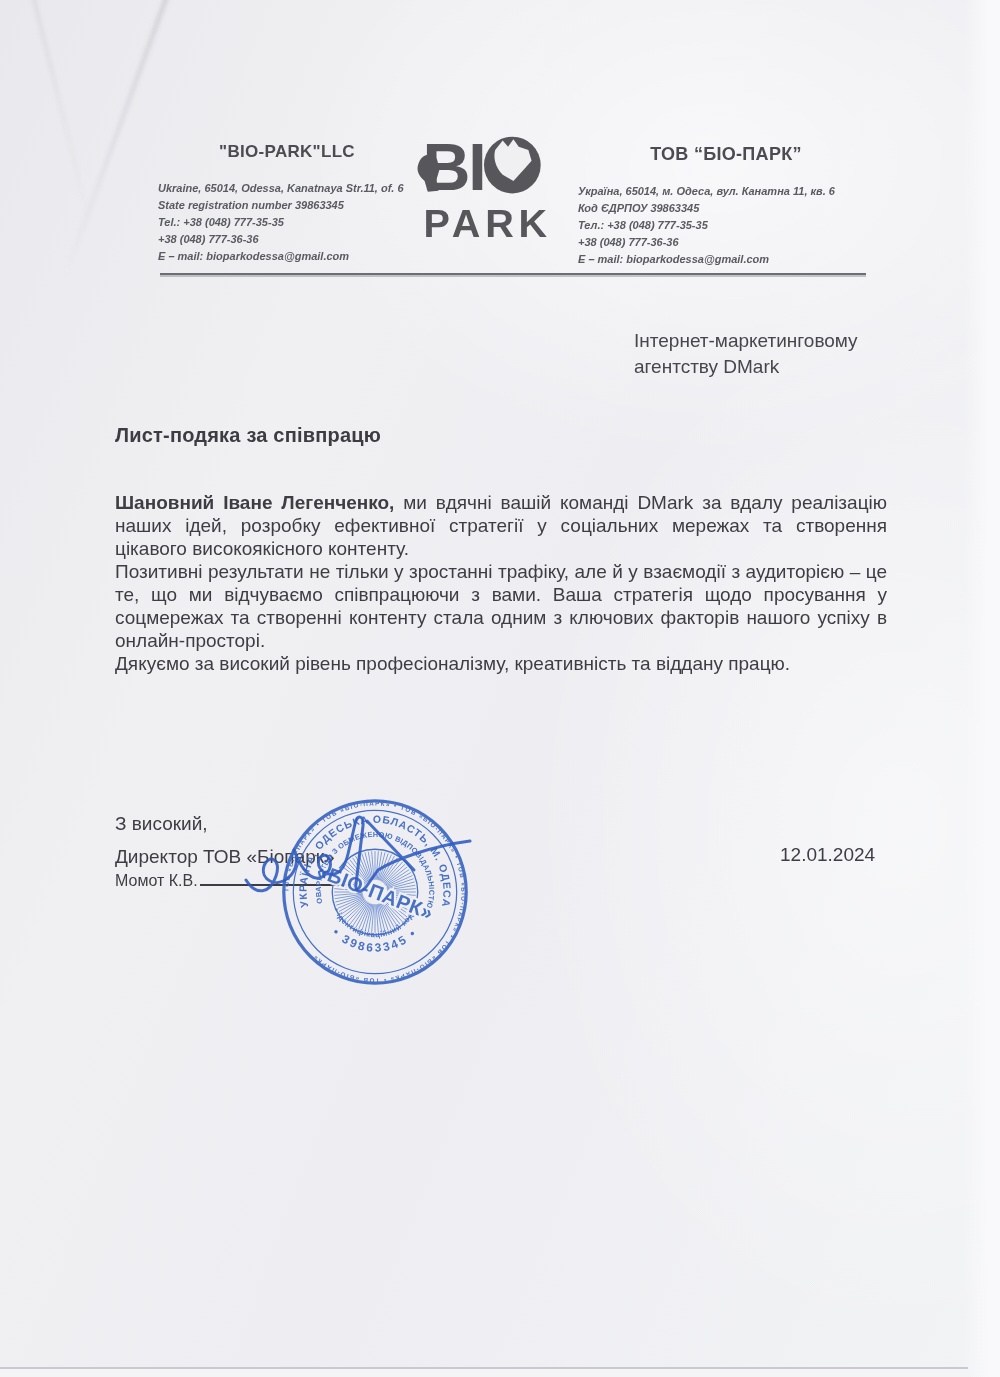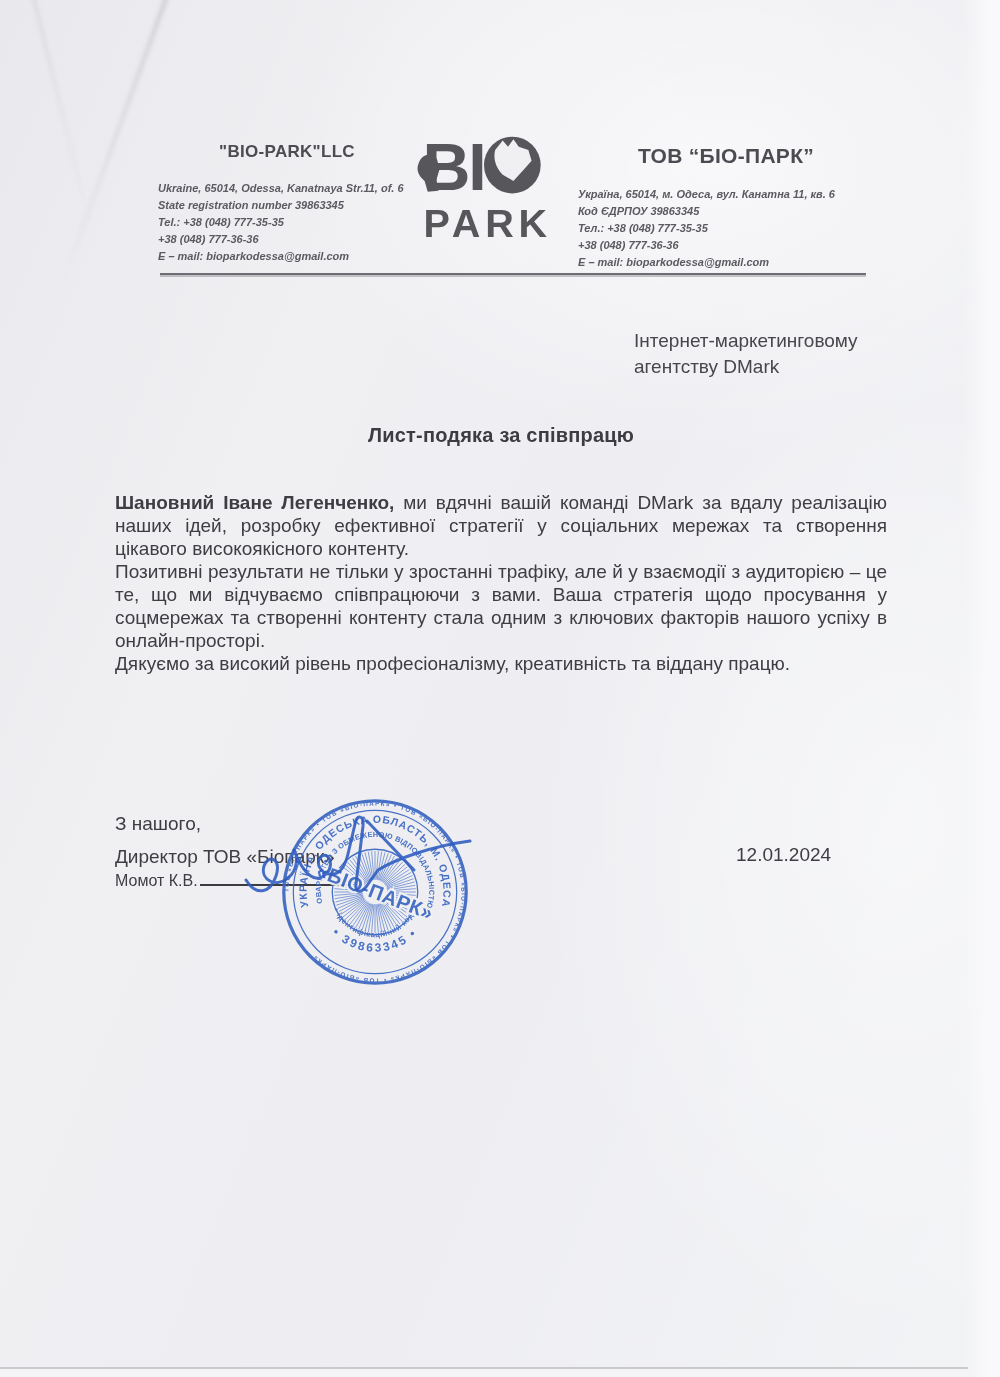--- a/index.html
+++ b/index.html
@@ -18,44 +18,44 @@
     background:linear-gradient(to bottom,rgba(120,120,132,.18),rgba(120,120,132,0));filter:blur(2px);}
   .scan-edge-right{position:absolute;right:0;top:0;width:36px;height:100%;
     background:linear-gradient(to right,rgba(250,250,252,0),#f9f9fb 70%);}
   .scan-edge-bottom{position:absolute;left:0;top:1367px;width:968px;height:2px;background:#c9c9cf;}
   .scan-below{position:absolute;left:0;top:1369px;width:968px;height:8px;background:#f4f4f7;}
 
   
   .lh-left{position:absolute;left:158px;top:142px;width:258px;color:#55555b;}
   .lh-right{position:absolute;left:578px;top:144px;width:296px;color:#55555b;}
   .lh-title{text-align:center;font-size:17px;font-weight:bold;color:#4b4b51;letter-spacing:.3px;}
-  .lh-right .lh-title{font-size:21px;}
+  .lh-right .lh-title{font-size:18px;}
   .lh-lines{margin-top:18px;font-size:11px;font-weight:bold;font-style:italic;line-height:17px;color:#5a5a61;}
   .lh-lines span{display:block;}
   .logo-svg{position:absolute;left:416px;top:134px;}
 
   .divider{position:absolute;left:160px;top:273px;width:706px;height:2px;background:#6d6d74;
     box-shadow:0 2px 0 rgba(100,100,112,.35);}
 
   .recipient{position:absolute;left:590px;top:328px;font-size:19px;line-height:26px;color:#46464c;margin-left:44px;}
   .recipient span{display:block;}
 
-  .letter-title{position:absolute;left:115px;top:424px;width:772px;text-align:center;
+  .letter-title{position:absolute;left:115px;top:424px;width:772px;
     font-size:20px;font-weight:bold;color:#3c3c42;letter-spacing:.2px;}
 
   .body-text{position:absolute;left:115px;top:491px;width:772px;font-size:19px;line-height:23px;
     color:#3d3d43;text-align:justify;}
   .body-text p{margin:0;}
   .bold-lead{font-weight:bold;}
 
   .closing{position:absolute;left:115px;top:813px;font-size:19px;color:#3d3d43;}
   .position-line{position:absolute;left:115px;top:846px;font-size:19px;color:#3d3d43;}
   .name-line{position:absolute;left:115px;top:872px;font-size:16px;color:#3d3d43;}
   .sign-underline{display:inline-block;width:150px;height:5px;border-bottom:2.5px solid #3c3c42;margin-left:2px;}
-  .date{position:absolute;left:736px;top:844px;font-size:19px;color:#3d3d43;}
+  .date{position:absolute;left:780px;top:844px;font-size:19px;color:#3d3d43;}
 
   .stamp-svg{position:absolute;left:280px;top:797px;width:190px;height:190px;opacity:.93;}
   .handsign-svg{position:absolute;left:236px;top:812px;width:252px;height:116px;opacity:.88;}
 </style>
 </head>
 <body>
 
 <div class="page">
 
   <div class="crease crease1"></div>
@@ -104,21 +104,21 @@
   </div>
 
   <div class="letter-title">Лист-подяка за співпрацю</div>
 
   <div class="body-text">
     <p><span class="bold-lead">Шановний Іване Легенченко,</span><span> ми вдячні вашій команді DMark за вдалу реалізацію наших ідей, розробку ефективної стратегії у соціальних мережах та створення цікавого високоякісного контенту.</span></p>
     <p>Позитивні результати не тільки у зростанні трафіку, але й у взаємодії з аудиторією – це те, що ми відчуваємо співпрацюючи з вами. Ваша стратегія щодо просування у соцмережах та створенні контенту стала одним з ключових факторів нашого успіху в онлайн-просторі.</p>
     <p>Дякуємо за високий рівень професіоналізму, креативність та віддану працю.</p>
   </div>
 
-  <div class="closing">З нашого,</div>
+  <div class="closing">З високий,</div>
   <div class="position-line">Директор ТОВ «Біопарк»</div>
   <div class="name-line"><span>Момот К.В.</span><span class="sign-underline"></span></div>
   <div class="date">12.01.2024</div>
 
   <svg class="stamp-svg" viewBox="-100 -100 200 200" xmlns="http://www.w3.org/2000/svg">
     <defs>
       <path id="ringS" d="M -91,0 A 91,91 0 1,1 91,0 A 91,91 0 1,1 -91,0"></path>
       <path id="arcT" d="M -70,16 A 72,72 0 1,1 70,16"></path>
       <path id="arcM" d="M -55,14 A 57,57 0 1,1 55,14"></path>
       <path id="arcBL" d="M -45,14 A 47,47 0 0,0 45,14"></path>

